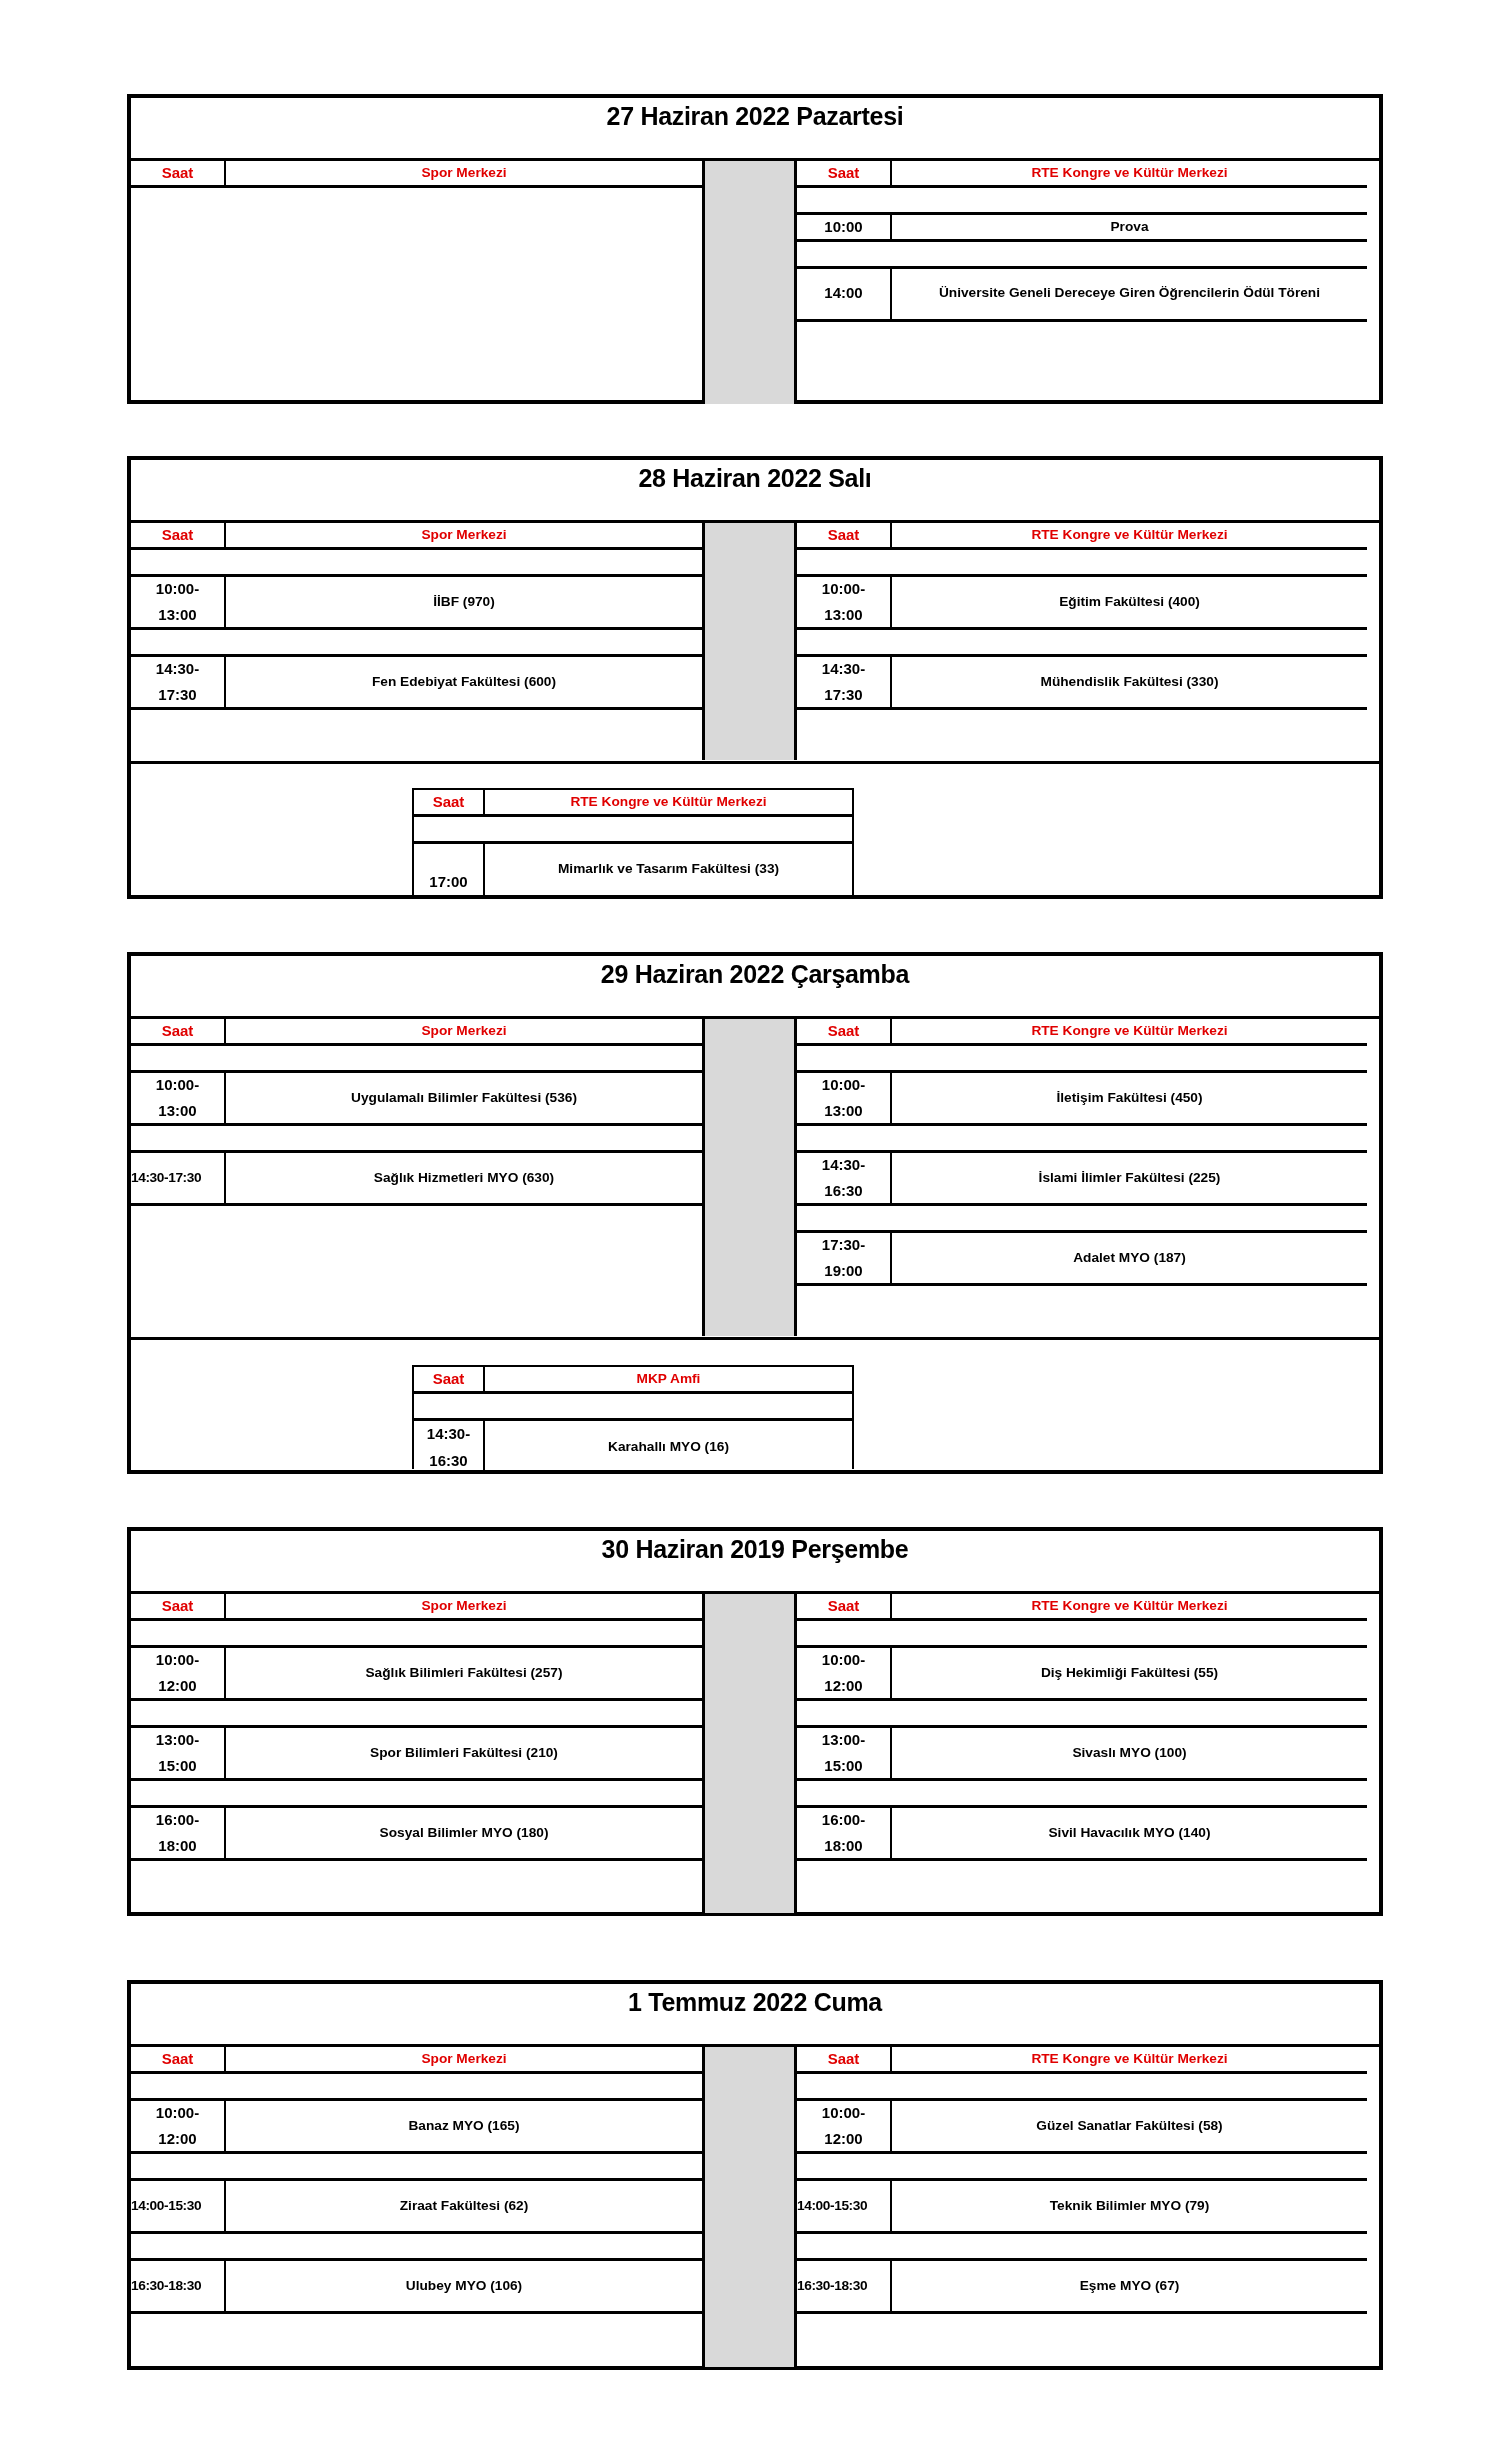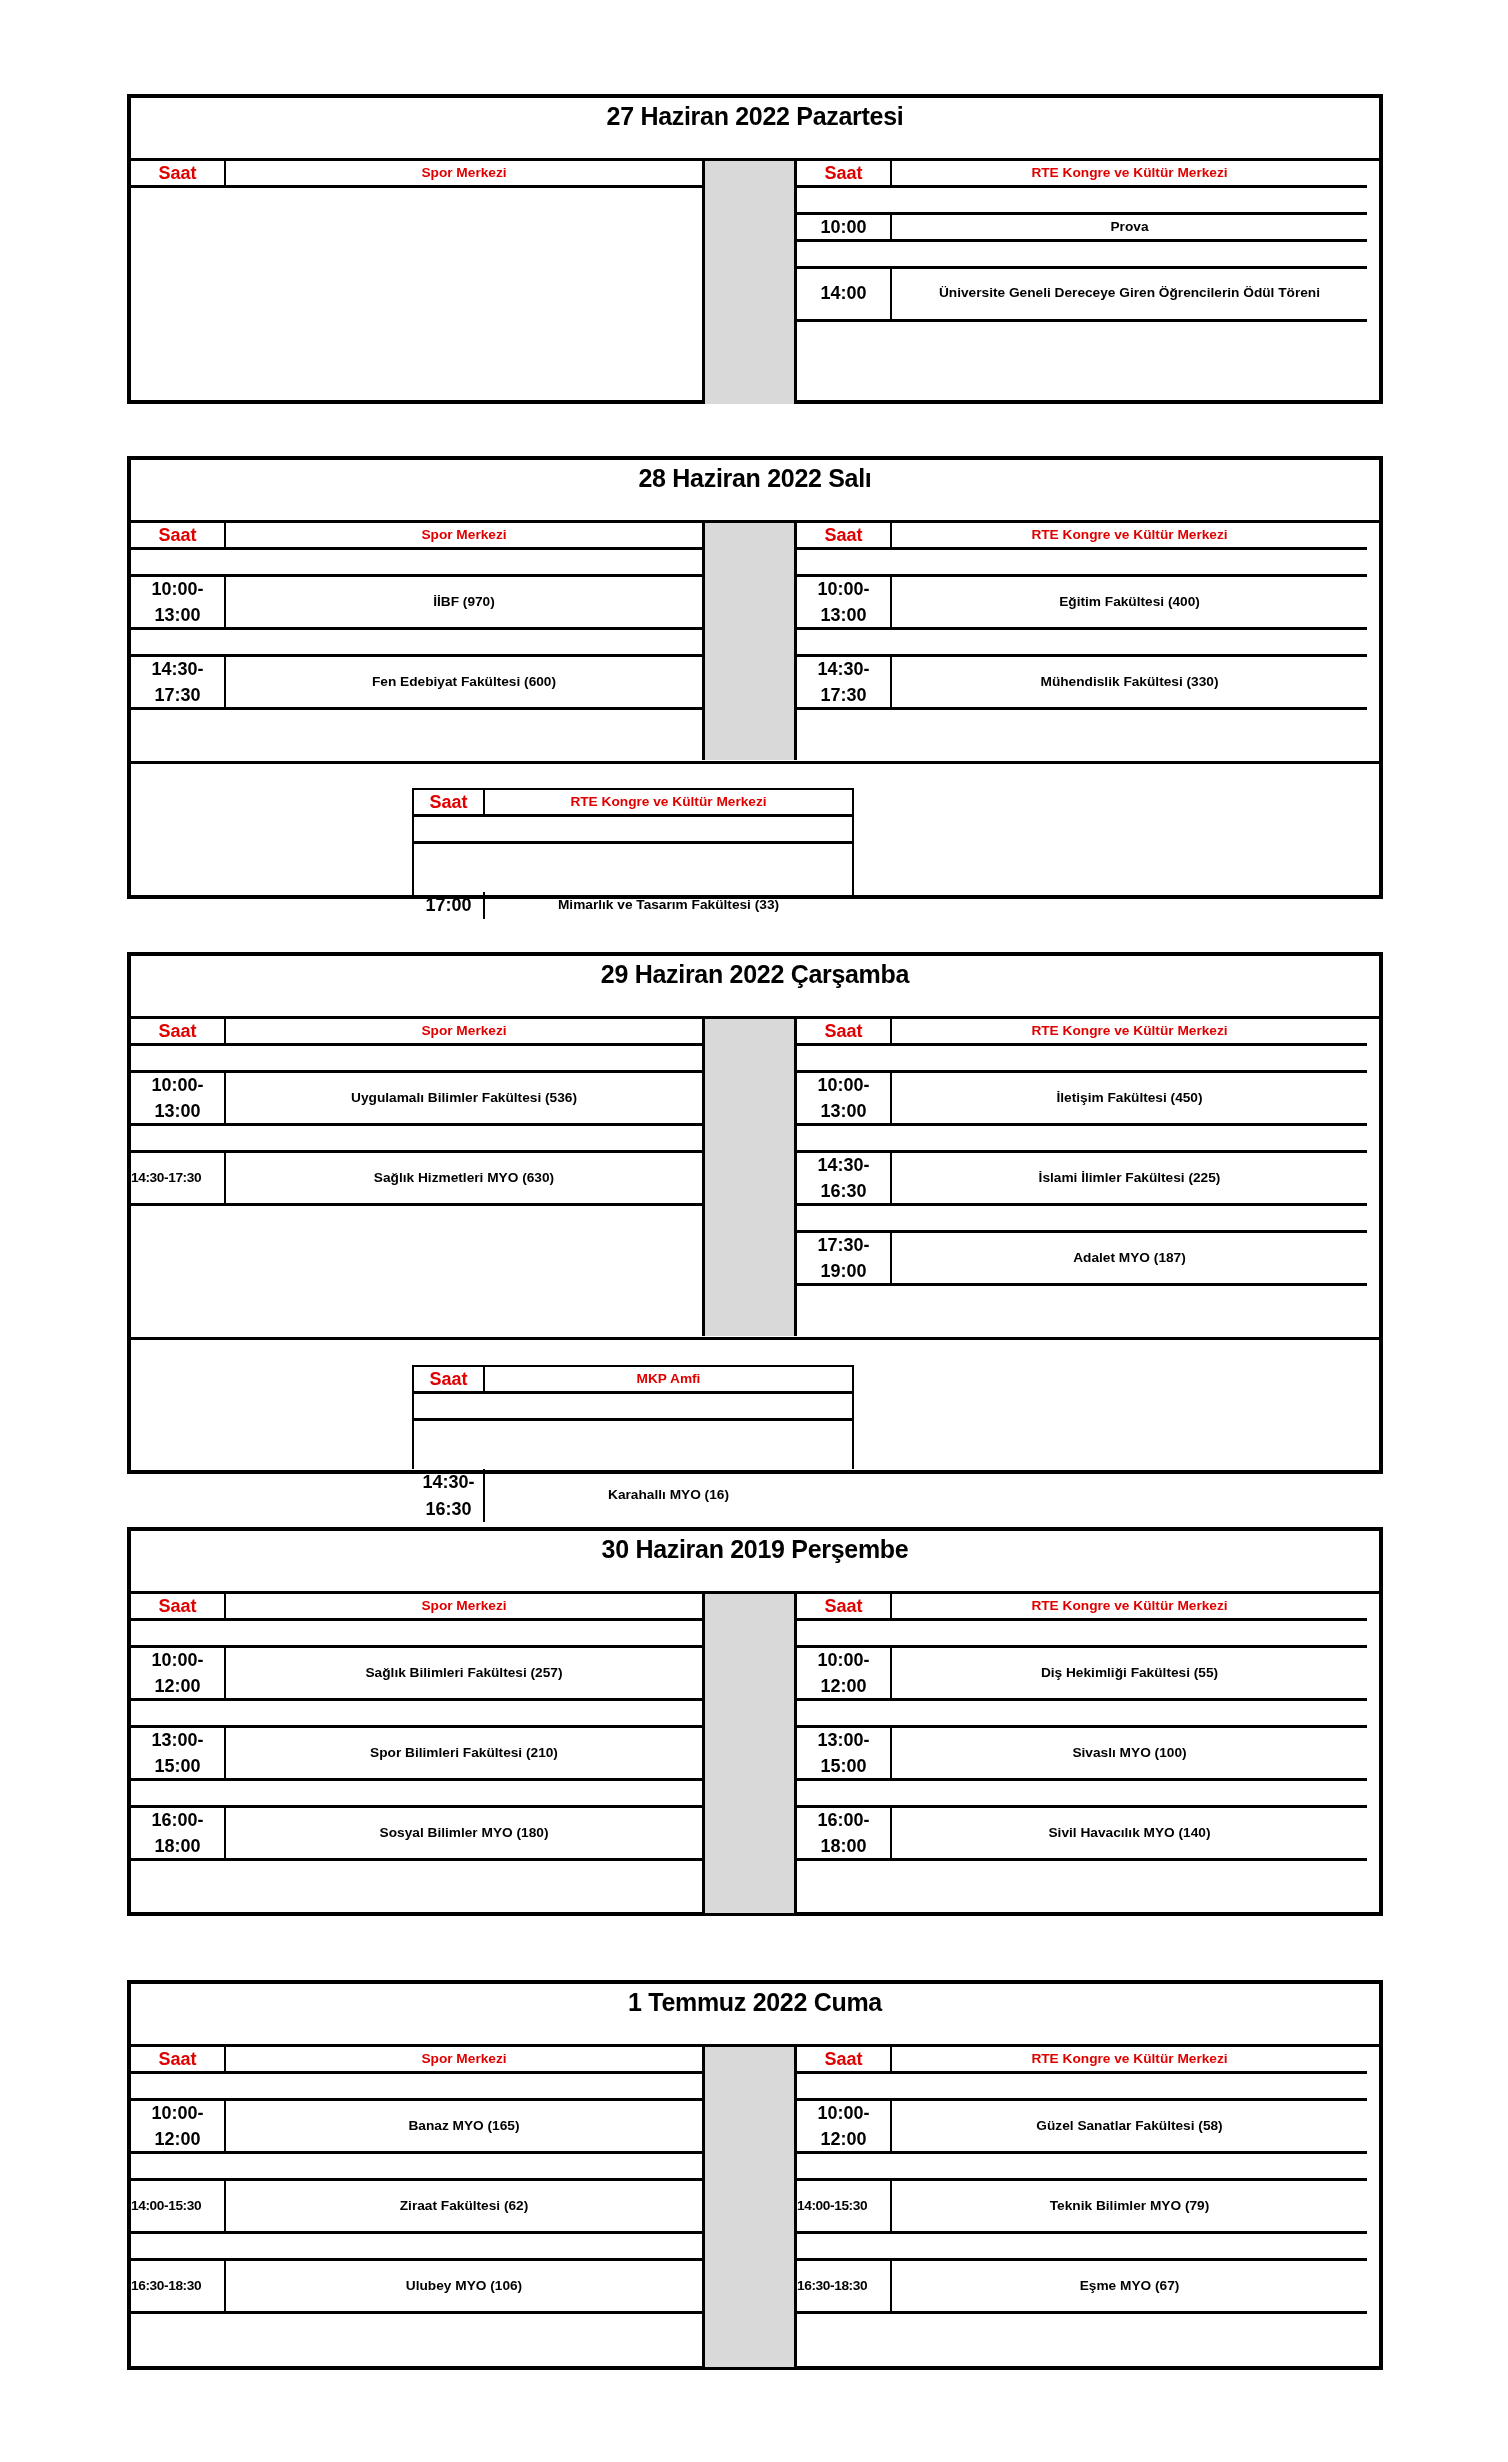--- a/index.html
+++ b/index.html
@@ -14,24 +14,24 @@
   .col { position: absolute; top: 0; display: flex; flex-direction: column; }
   .col.left { left: 0; width: 571px; }
   .col.right { left: 666px; width: 570px; }
   .sep { position: absolute; left: 571px; width: 95px; top: 0; background: #d9d9d9;
          border-left: 3.6px solid #000; border-right: 3.6px solid #000; box-sizing: border-box; }
   .row { display: flex; box-sizing: border-box; border-bottom: 3.6px solid #000; flex: none; }
   .row.h { height: 27px; }
   .row.e { height: 27px; }
   .row.s { height: 26.5px; }
   .row.d { height: 53px; }
-  .row.fill { flex: 1 1 auto; border-bottom: none; margin-top: 48px; }
+  .row.fill { flex: 1 1 auto; border-bottom: none; }
   .saat { width: 95px; border-right: 2.7px solid #000; box-sizing: border-box; flex: none;
           display: flex; align-items: center; justify-content: center; text-align: center;
-          font-size: 18px; font-weight: bold; line-height: 26.5px; white-space: pre-line; overflow: hidden; }
+          font-size: 15px; font-weight: bold; line-height: 26.5px; white-space: pre-line; overflow: hidden; }
   .venue { flex: 1; display: flex; align-items: center; justify-content: center; text-align: center;
            font-size: 13.7px; font-weight: bold; line-height: 26.5px; padding: 0 5.5px; }
   .hdr { color: #e00000; }
   .saat.nowrap { white-space: nowrap; justify-content: flex-start; overflow: hidden; font-size: 13.7px; letter-spacing: -0.4px; }
   .grid-bottom { position: absolute; left: 0; right: 0; border-top: 3.6px solid #000; }
   .sub { position: absolute; left: 281px; width: 442px; display: flex; flex-direction: column;
          border: 2.7px solid #000; border-bottom: none; box-sizing: border-box; }
   .sub .row:last-child { border-bottom: none; }
   .sub .saat { width: 71px; }
   .valign-bottom { align-items: flex-end; }

